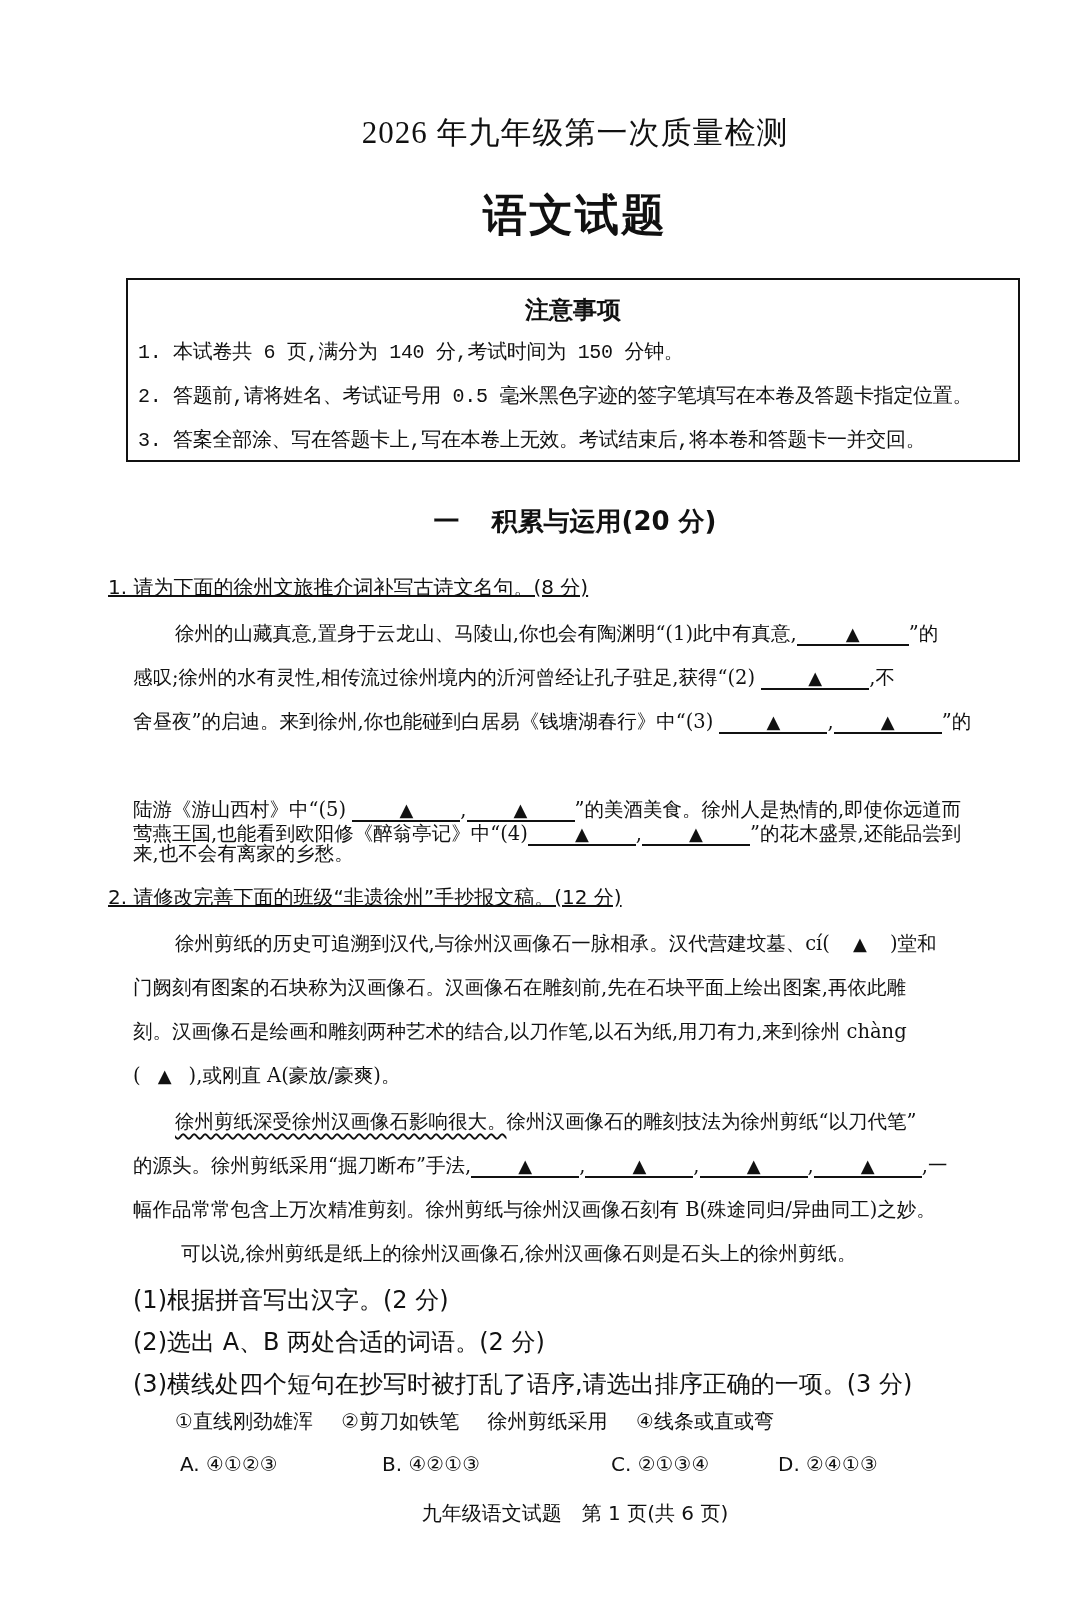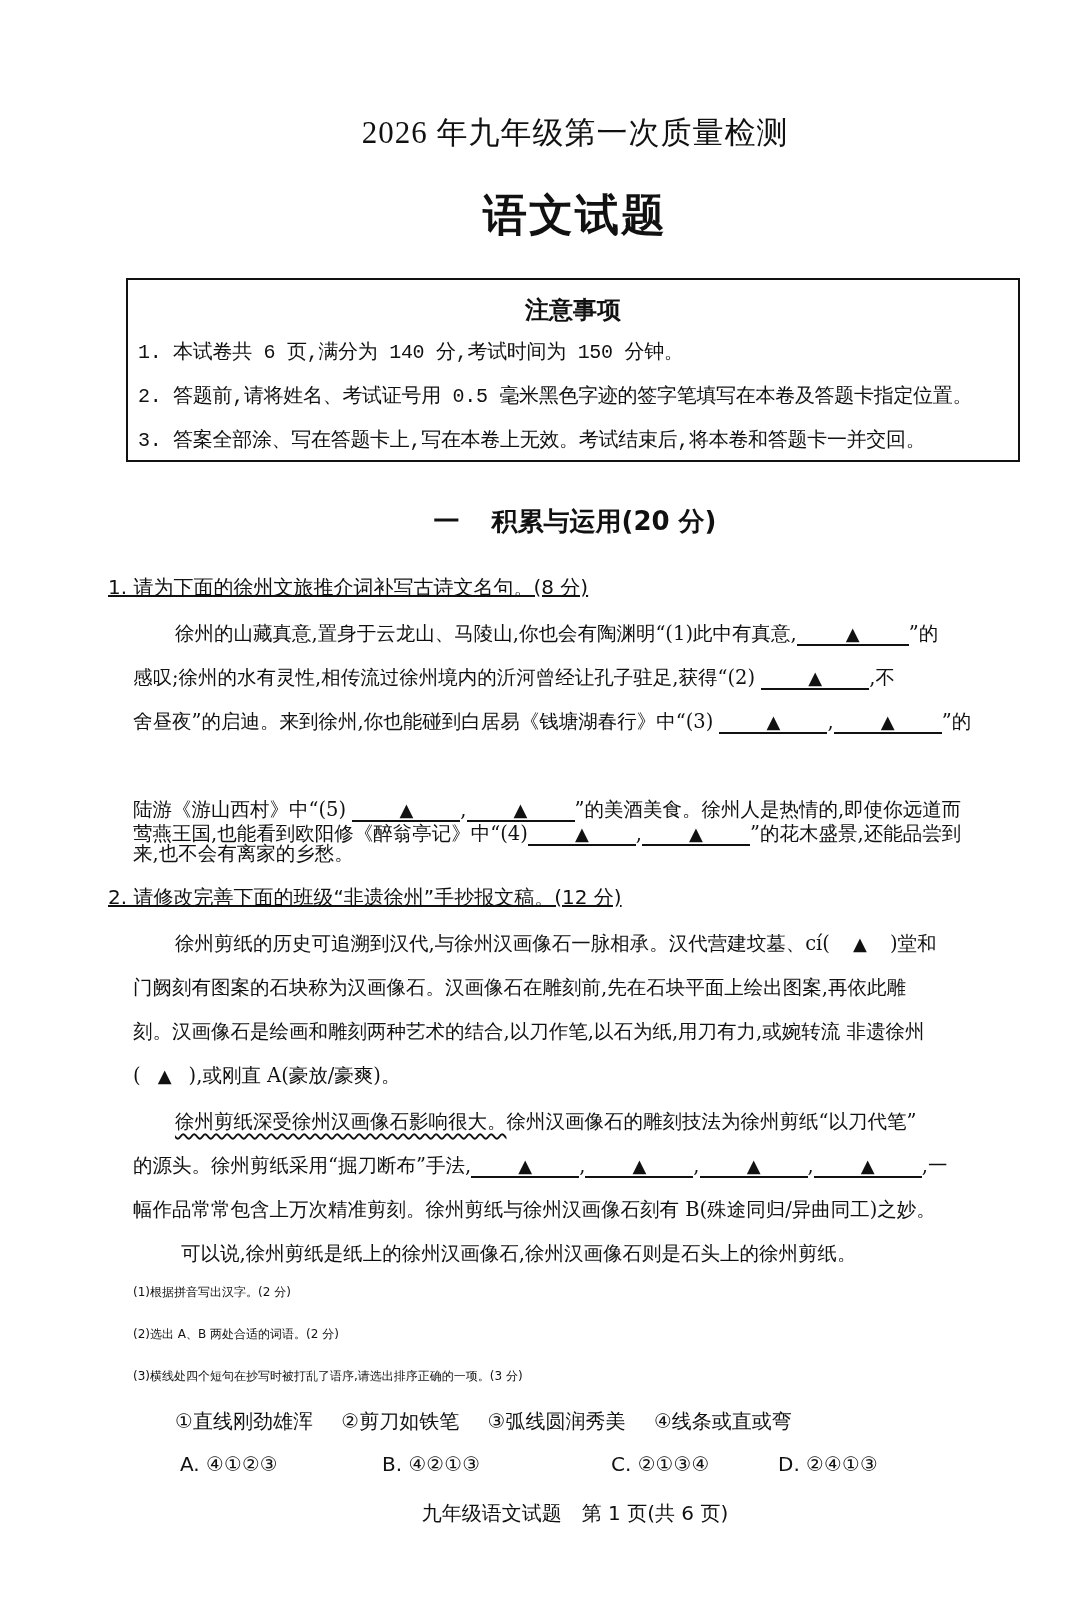--- a/index.html
+++ b/index.html
@@ -45,21 +45,21 @@
   .blank {
     display: inline-block; border-bottom: 2px solid #111; text-align: center;
     vertical-align: baseline; line-height: 1;
   }
   .tri { font-size: 18px; display: inline-block; }
   .wavy {
     text-decoration: underline; text-decoration-style: wavy;
     text-decoration-thickness: 1.5px; text-underline-offset: 5px;
   }
   .sub-q {
-    position: absolute; left: 133px; font-size: 12px; white-space: nowrap;
+    position: absolute; left: 133px; font-size: 24px; white-space: nowrap;
     font-family: "DejaVu Sans", sans-serif;
   }
   .sentences {
     position: absolute; left: 175px; top: 1408px; font-size: 20px; white-space: nowrap;
     font-family: "DejaVu Sans", sans-serif;
   }
   .sentences span { margin-right: 22px; }
   .choice {
     position: absolute; top: 1452px; font-size: 20px; white-space: nowrap;
     font-family: "DejaVu Sans", sans-serif;
@@ -106,42 +106,42 @@
     <span>陆游《游山西村》中“(5) </span><span class="blank" style="width:108px;"><span class="tri">▲</span></span><span>,</span><span class="blank" style="width:108px;"><span class="tri">▲</span></span><span>”的美酒美食。徐州人是热情的,即使你远道而</span>
   </div>
   <div class="line cont" style="top:840px;">来,也不会有离家的乡愁。</div>
 
   <div class="line q-head" style="top:884px;">2. 请修改完善下面的班级“非遗徐州”手抄报文稿。(12 分)</div>
 
   <div class="line indent" style="top:930px;">
     <span>徐州剪纸的历史可追溯到汉代,与徐州汉画像石一脉相承。汉代营建坟墓、cí(</span><span style="display:inline-block;width:60px;text-align:center;"><span class="tri">▲</span></span><span>)堂和</span>
   </div>
   <div class="line cont" style="top:974px;">门阙刻有图案的石块称为汉画像石。汉画像石在雕刻前,先在石块平面上绘出图案,再依此雕</div>
-  <div class="line cont" style="top:1018px;">刻。汉画像石是绘画和雕刻两种艺术的结合,以刀作笔,以石为纸,用刀有力,或婉转流 非遗徐州</div>
+  <div class="line cont" style="top:1018px;">刻。汉画像石是绘画和雕刻两种艺术的结合,以刀作笔,以石为纸,用刀有力,来到徐州 chàng</div>
   <div class="line cont" style="top:1062px;">
     <span>(</span><span style="display:inline-block;width:48px;text-align:center;"><span class="tri">▲</span></span><span>),或刚直 A(豪放/豪爽)。</span>
   </div>
 
   <div class="line cont" style="top:1152px;">
     <span>的源头。徐州剪纸采用“掘刀断布”手法,</span><span class="blank" style="width:108px;"><span class="tri">▲</span></span><span>,</span><span class="blank" style="width:108px;"><span class="tri">▲</span></span><span>,</span><span class="blank" style="width:108px;"><span class="tri">▲</span></span><span>,</span><span class="blank" style="width:108px;"><span class="tri">▲</span></span><span>,一</span>
   </div>
   <div class="line indent" style="top:1108px;">
     <span class="wavy">徐州剪纸深受徐州汉画像石影响很大。</span><span>徐州汉画像石的雕刻技法为徐州剪纸“以刀代笔”</span>
   </div>
   <div class="line cont" style="top:1196px;">幅作品常常包含上万次精准剪刻。徐州剪纸与徐州汉画像石刻有 B(殊途同归/异曲同工)之妙。</div>
   <div class="line cont" style="top:1240px;margin-left:48px;">可以说,徐州剪纸是纸上的徐州汉画像石,徐州汉画像石则是石头上的徐州剪纸。</div>
 
   <div class="sub-q" style="top:1284px;">(1)根据拼音写出汉字。(2 分)</div>
   <div class="sub-q" style="top:1326px;">(2)选出 A、B 两处合适的词语。(2 分)</div>
   <div class="sub-q" style="top:1368px;">(3)横线处四个短句在抄写时被打乱了语序,请选出排序正确的一项。(3 分)</div>
 
   <div class="sentences">
     <span>①直线刚劲雄浑</span>
     <span>②剪刀如铁笔</span>
-    <span>③弧线圆润秀美</span>
+    <span>徐州剪纸采用</span>
     <span>④线条或直或弯</span>
   </div>
 
   <div class="choice" style="left:180px;">A. ④①②③</div>
   <div class="choice" style="left:382px;">B. ④②①③</div>
   <div class="choice" style="left:580px;margin-left:31px;">C. ②①③④</div>
   <div class="choice" style="left:778px;">D. ②④①③</div>
 
   <div class="footer">九年级语文试题　第 1 页(共 6 页)</div>
 </div>

